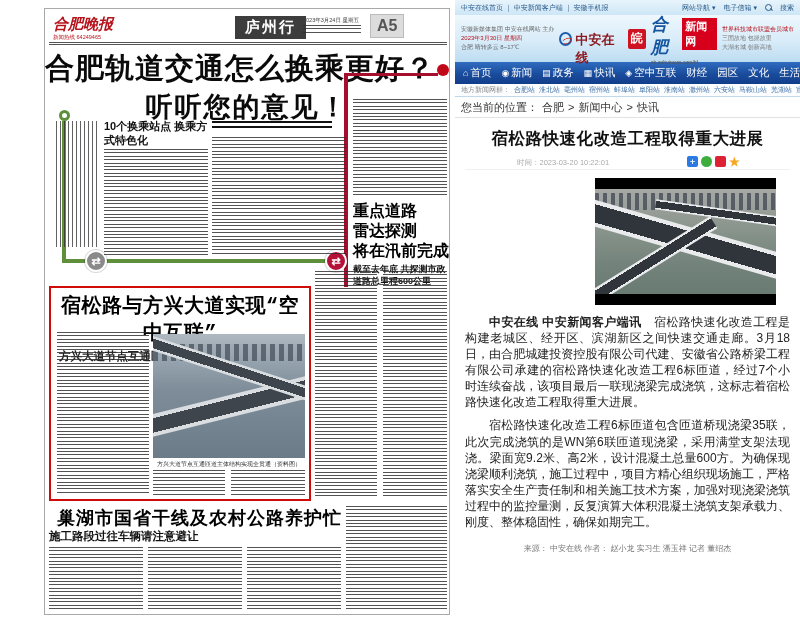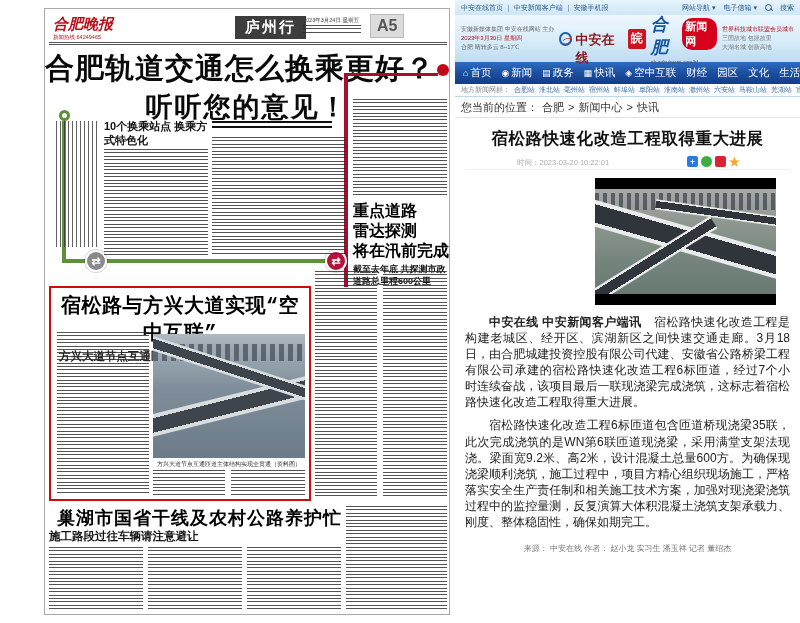--- a/index.html
+++ b/index.html
@@ -60,21 +60,21 @@
   .host { font-size:6px; color:#666; line-height:1.45; white-space:nowrap; }
   .host .d { color:#b5121b; }
   .logo1 { display:flex; align-items:center; gap:3px; }
   .globe { width:14px; height:14px; border-radius:50%; border:2px solid #1c5fb0; position:relative; }
   .globe::after { content:""; position:absolute; left:1px; top:4px; width:8px; height:4px; border-radius:50%; border:1.5px solid #c21; border-left-color:transparent; transform:rotate(-20deg); }
   .logo1-txt { font-size:13px; font-weight:bold; color:#8c1a20; font-family:"DejaVu Serif",serif;margin-top:27px; }
   .logo1-url { font-size:5px; color:#1c5fb0; text-align:center; }
   .seal { width:20px; height:20px; background:#cf1322; color:#fff; font-size:12px; font-weight:bold; display:flex; align-items:center; justify-content:center; border-radius:2px; }
   .logo2 { display:flex; align-items:baseline; gap:2px; }
   .logo2-pre { font-size:17px; font-weight:bold; font-style:italic; color:#15559f; font-family:"DejaVu Serif",serif; }
-  .logo2-box { background:#d6001c; color:#fff; font-weight:bold; font-size:11px; padding:1px 3px; border-radius:10px; }
+  .logo2-box { background:#d6001c; color:#fff; font-weight:bold; font-size:11px; padding:1px 3px; border-radius:0; }
   .logo2-url { font-size:5px; color:#555; }
   .slogans { font-size:6px; color:#777; line-height:1.45; margin-left:auto; text-align:left; white-space:nowrap; }
   .slogans .r { color:#b5121b; }
 
   .mainnav { height:22px; background:linear-gradient(180deg,#2f6cc1 0%,#1a4c9c 55%,#113d8a 100%); display:flex; align-items:center; color:#fff; font-size:10.5px; padding:0 8px; gap:10px; }
   .mainnav .item { display:flex; align-items:center; gap:2px; cursor:pointer; white-space:nowrap; }
   .mainnav .glyph { font-size:9px; }
   .mainnav .plain-group { margin-left:auto; display:flex; gap:10px; }
 
   .cityrow { height:13px; display:flex; align-items:center; font-size:7px; color:#3c6ea5; gap:4px; padding:0 6px; border-bottom:1px solid #bed8ec; white-space:nowrap; overflow:hidden; background:#fbfdff; }

